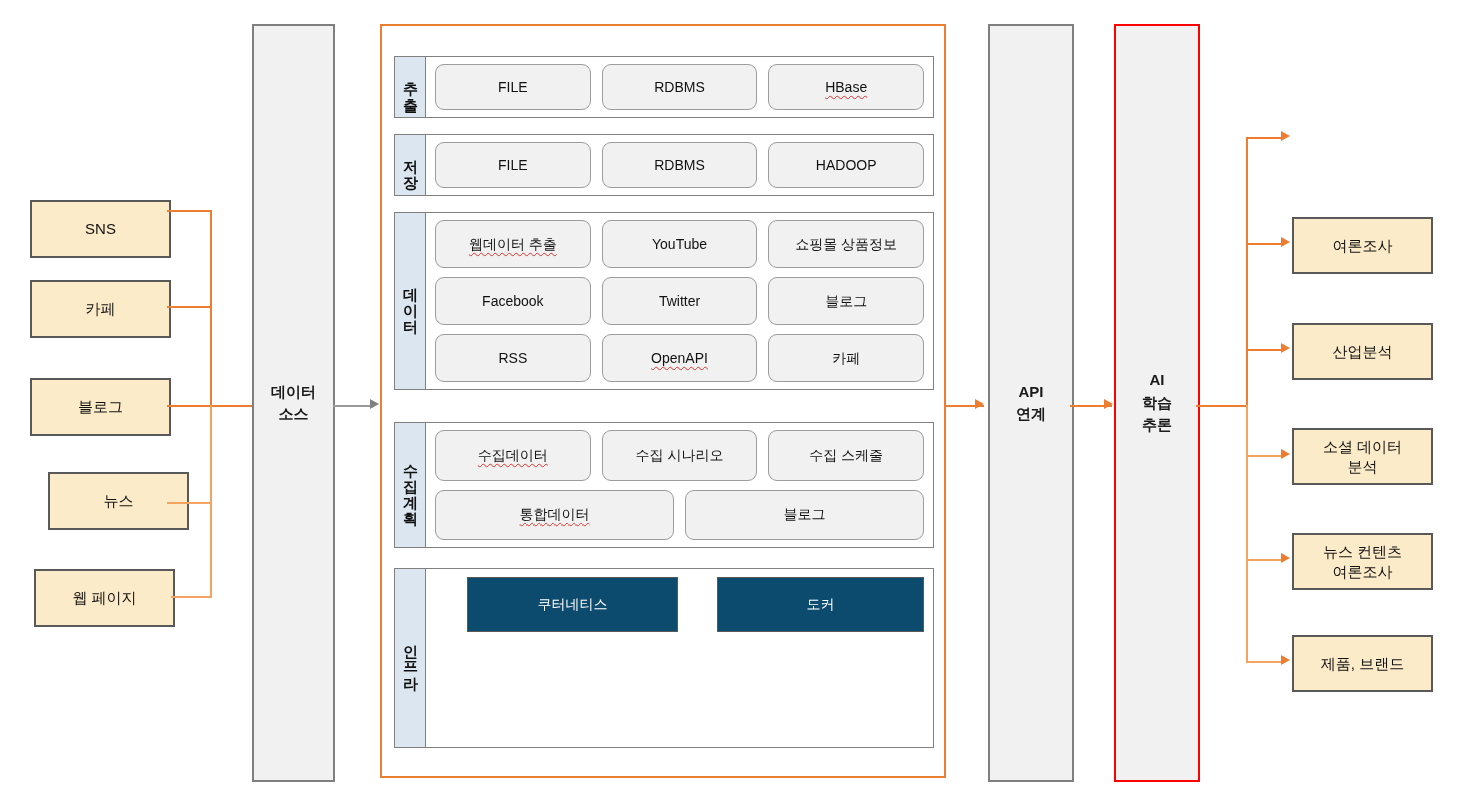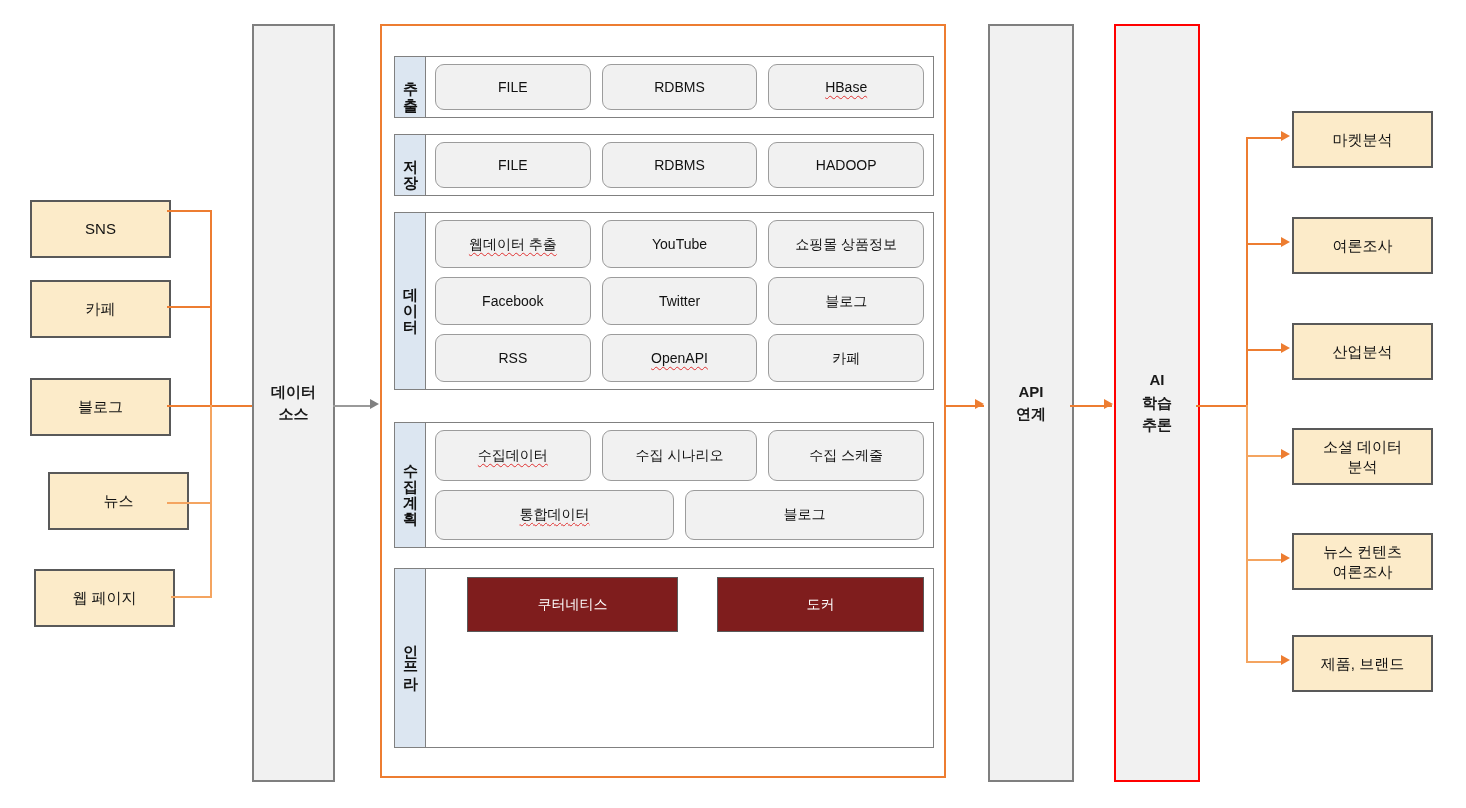--- a/index.html
+++ b/index.html
@@ -51,21 +51,21 @@
   .pill{
     background:#F1F1F1;border:1.5px solid #9c9c9c;border-radius:9px;
     display:flex;align-items:center;justify-content:center;
     font-size:14px;color:#111;text-align:center;line-height:1.2;
     box-sizing:border-box;
   }
   .rowgrid{display:flex;gap:11px;}
   .rowgrid > .pill{flex:1;}
 
   .bluebox{
-    background:#7f1d1d;border:1.5px solid #595959;color:#ffffff;
+    background:#0c4a6e;border:1.5px solid #595959;color:#ffffff;
     display:flex;align-items:center;justify-content:center;
     font-size:14px;box-sizing:border-box;margin-left:32px;
   }
 
   
   .sq{
     text-decoration:underline wavy #e03030;
     text-underline-offset:3px;
     text-decoration-thickness:1px;
   }
@@ -278,25 +278,20 @@
 
   <div class="ln h pale" style="left:1246px;top:455px;width:38px;"></div>
   <div class="arrow" style="left:1281px;top:449px;"></div>
 
   <div class="ln h pale" style="left:1246px;top:559px;width:38px;"></div>
   <div class="arrow" style="left:1281px;top:553px;"></div>
 
   <div class="ln h pale" style="left:1246px;top:661px;width:38px;"></div>
   <div class="arrow" style="left:1281px;top:655px;"></div>
 
-  <div class="outbox" style="left:1292px;top:111px;width:137px;height:53px;">
-    <div>
-      <div>마켓분석</div>
-    </div>
-  </div>
   <div class="outbox" style="left:1292px;top:217px;width:137px;height:53px;">
     <div>
       <div>여론조사</div>
     </div>
   </div>
   <div class="outbox" style="left:1292px;top:323px;width:137px;height:53px;text-align:center;">
     <div>
       <div>산업분석</div>
     </div>
   </div>

